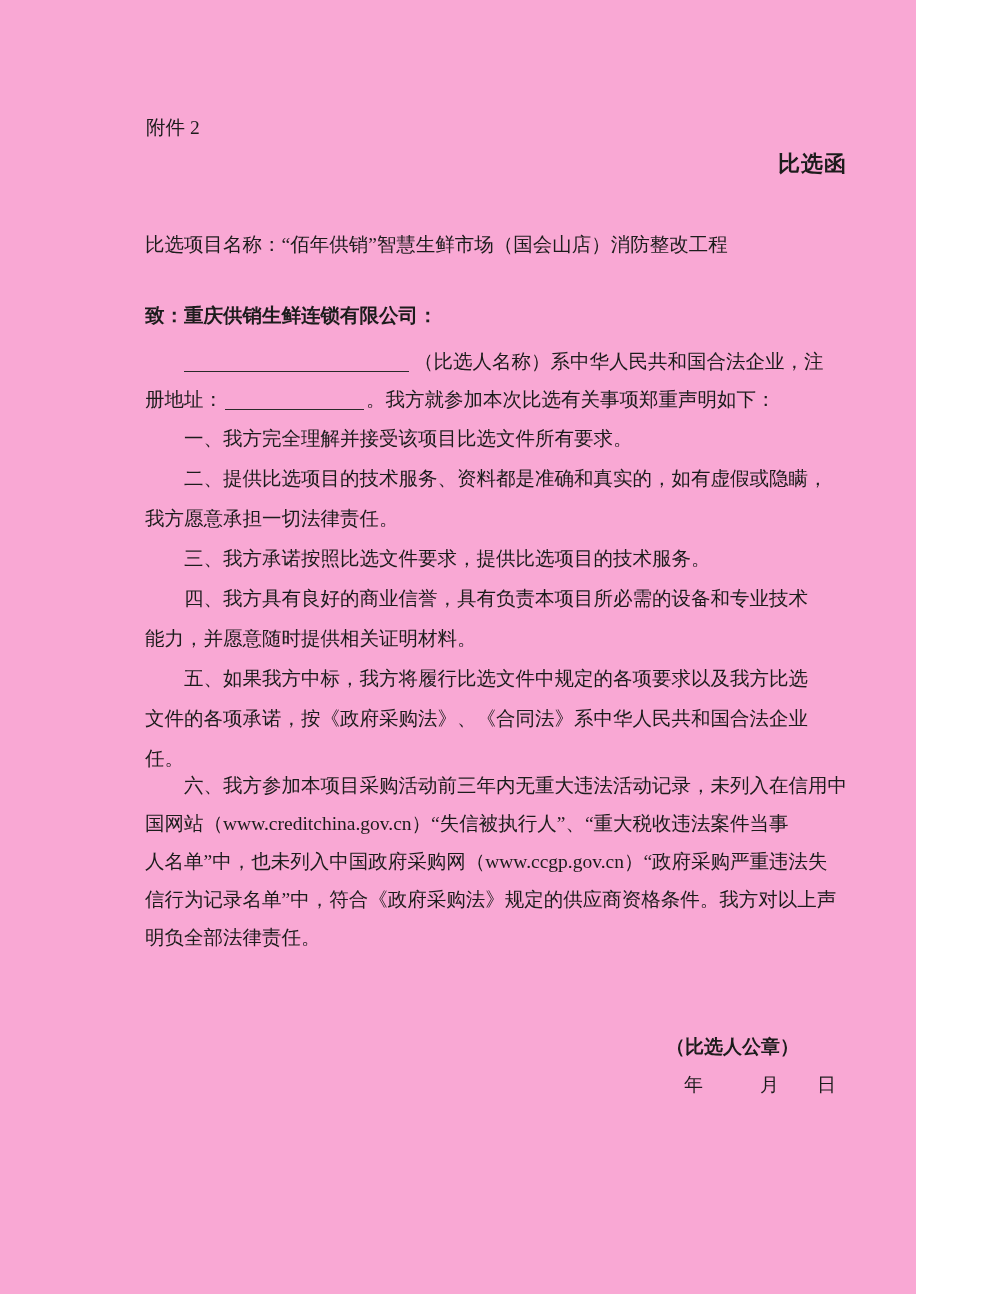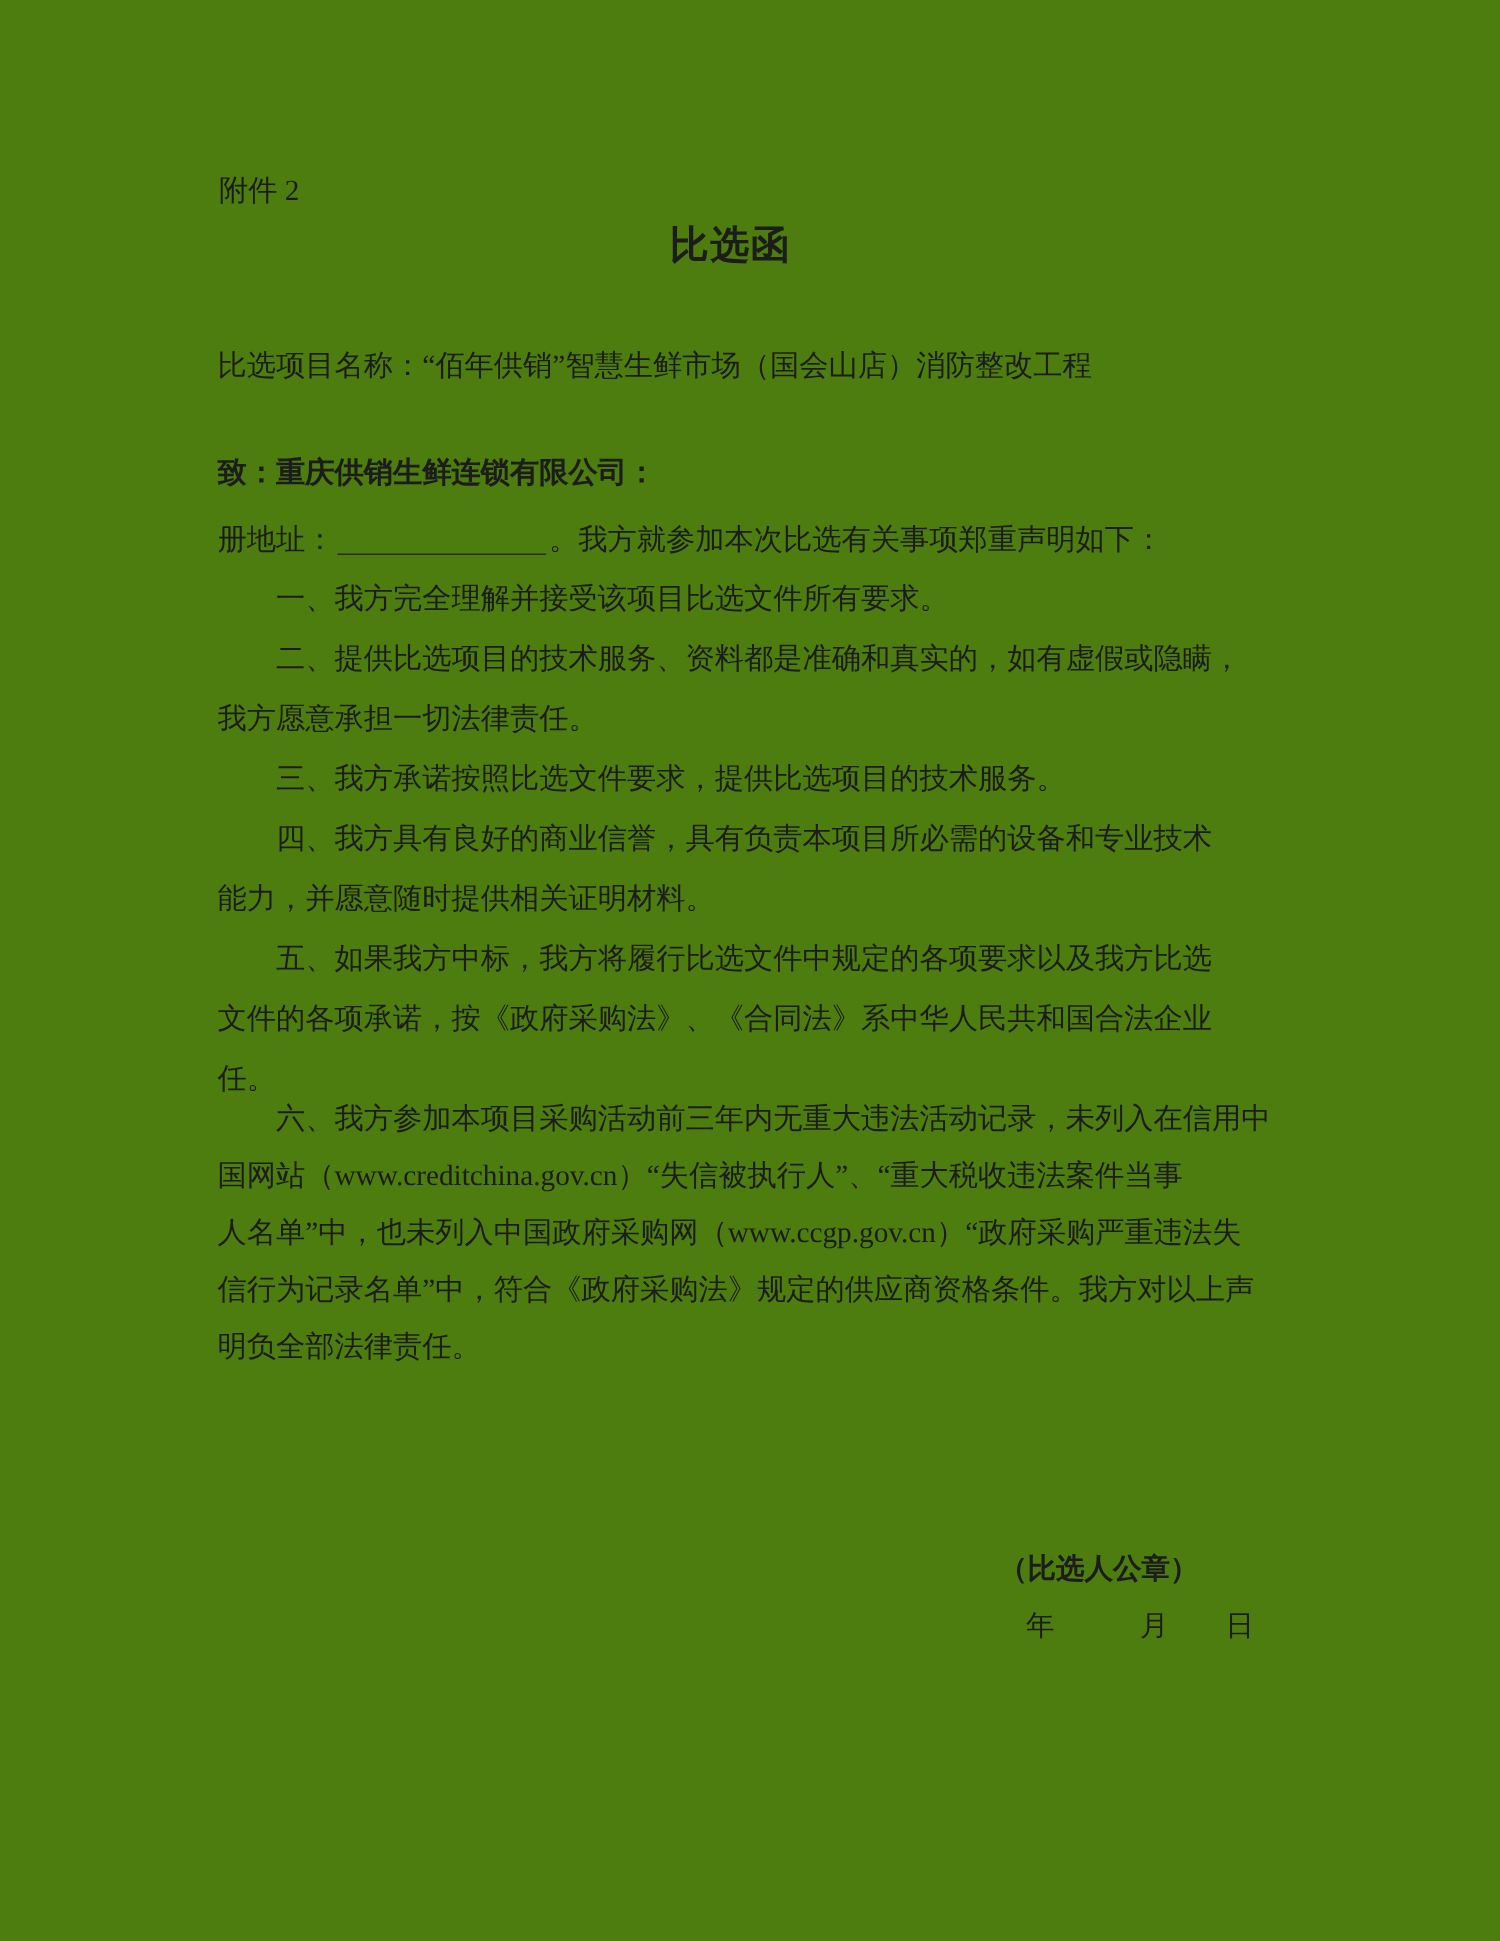--- a/index.html
+++ b/index.html
@@ -2,43 +2,43 @@
 <html><head>
 <meta charset="utf-8">
 <style>
   html, body {
     margin: 0;
     padding: 0;
     background: #ffffff;
   }
   .page {
     position: relative;
-    width: 1000px;
+    width: 916px;
     height: 1294px;
-    background: #4d7c0f;
+    background: #f9a8d4;
     font-family: "Liberation Serif", "DejaVu Serif", serif;
     color: #1c1c1c;
     overflow: hidden;
   }
   .attachment {
     position: absolute;
     left: 146px;
     top: 115px;
     font-size: 19.5px;
     line-height: 26px;
   }
   .doc-title {
     position: absolute;
-    left: 143px;
+    left: 159px;
     top: 149px;
     width: 712px;
     padding-right: 24px;
     box-sizing: border-box;
-    text-align: center;
-    font-size: 26px;
+    text-align: right;
+    font-size: 22px;
     font-weight: bold;
     line-height: 30px;
     letter-spacing: 1px;
   }
   .project-line {
     position: absolute;
     left: 145px;
     top: 232px;
     font-size: 19.5px;
     line-height: 26px;
@@ -102,20 +102,23 @@
   <div class="attachment">附件 2</div>
 
   <div class="doc-title">比选函</div>
 
   <div class="project-line">比选项目名称：“佰年供销”智慧生鲜市场（国会山店）消防整改工程</div>
 
   <div class="salutation">致：重庆供销生鲜连锁有限公司：</div>
 
   <div class="body-block">
 
+    <div class="bodyline first indent">
+      <span class="blank name"></span><span>（比选人名称）系中华人民共和国合法企业，注</span>
+    </div>
 
     <div class="bodyline second">
       <span>册地址：</span><span class="blank addr"></span><span>。我方就参加本次比选有关事项郑重声明如下：</span>
     </div>
 
     <div class="bodyline indent">一、我方完全理解并接受该项目比选文件所有要求。</div>
     <div class="bodyline indent">二、提供比选项目的技术服务、资料都是准确和真实的，如有虚假或隐瞒，</div>
     <div class="bodyline">我方愿意承担一切法律责任。</div>
     <div class="bodyline indent">三、我方承诺按照比选文件要求，提供比选项目的技术服务。</div>
     <div class="bodyline indent">四、我方具有良好的商业信誉，具有负责本项目所必需的设备和专业技术</div>

